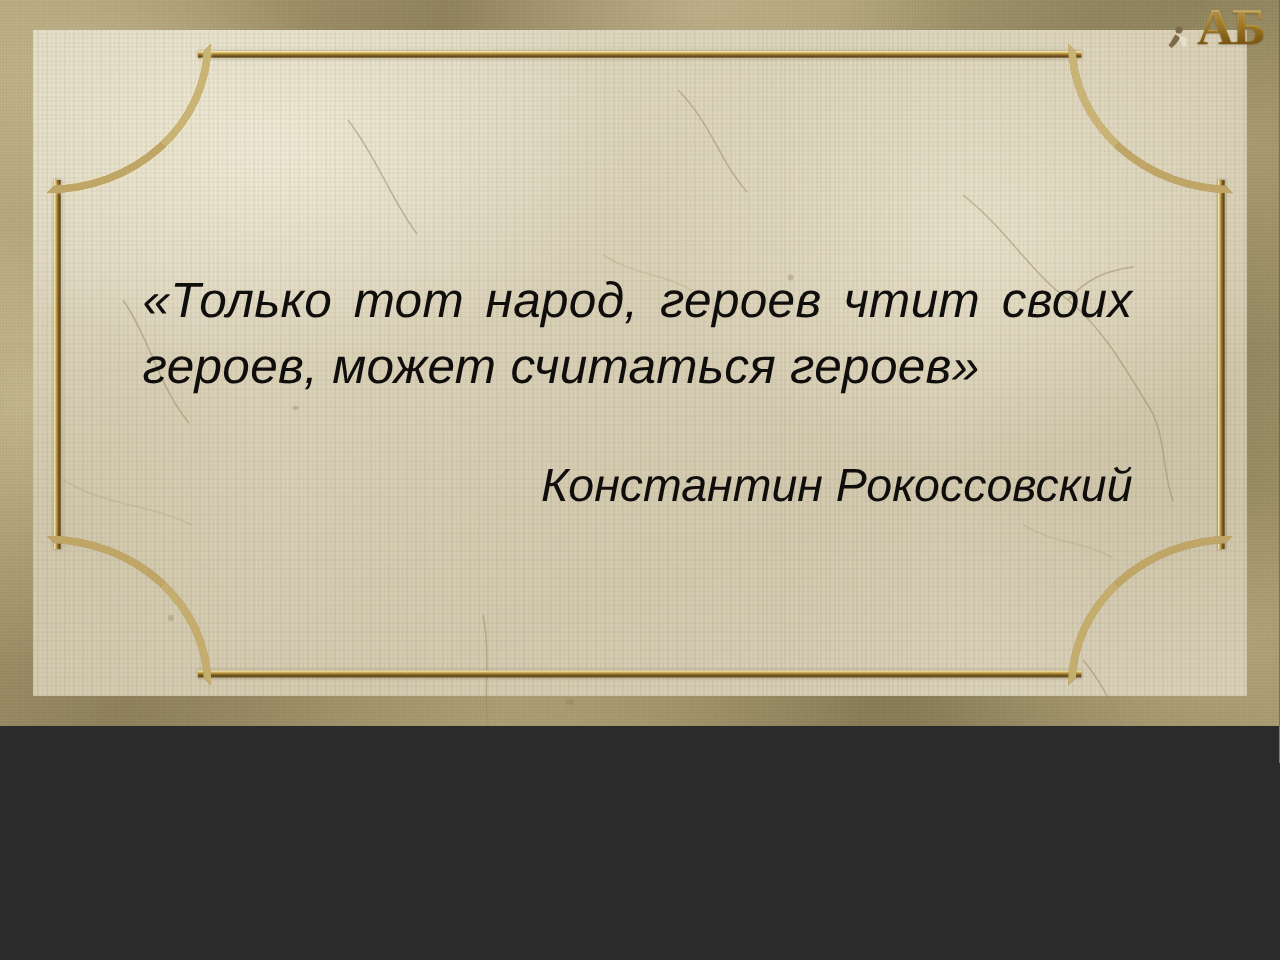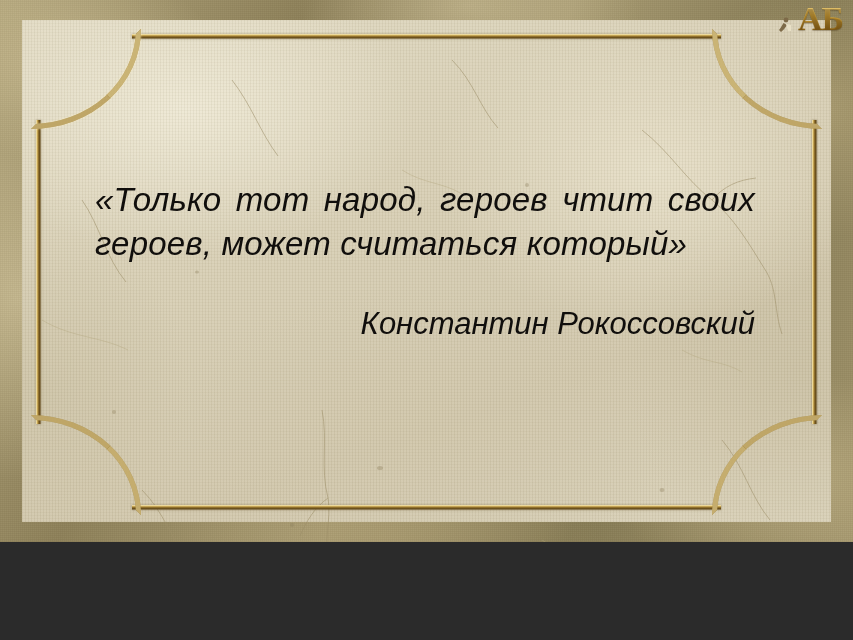--- a/index.html
+++ b/index.html
@@ -4,21 +4,21 @@
 <title>Slide</title>
 <style>
   html, body {
     margin: 0;
     padding: 0;
     background: #2b2b2b;
   }
   #slide {
     position: relative;
     width: 853px;
-    height: 542px;
+    height: 484px;
     overflow: hidden;
     font-family: "Liberation Sans", sans-serif;
     
     background-color: #9c9069;
     background-image:
       radial-gradient(ellipse 220px 140px at 8% 12%,  rgba(214,200,158,.55), rgba(214,200,158,0) 70%),
       radial-gradient(ellipse 200px 260px at 2% 55%,  rgba(229,216,176,.50), rgba(229,216,176,0) 70%),
       radial-gradient(ellipse 260px 150px at 92% 88%, rgba(206,190,145,.50), rgba(206,190,145,0) 70%),
       radial-gradient(ellipse 180px 180px at 97% 20%, rgba(190,174,128,.55), rgba(190,174,128,0) 72%),
       radial-gradient(ellipse 300px 120px at 45% 99%, rgba(176,160,116,.55), rgba(176,160,116,0) 72%),
@@ -281,18 +281,18 @@
         <path d="M9 8 L14 9 L14 15 L11 15 Z" fill="#e8e0c6"></path>
       </g>
     </svg>
     <div id="logo-text">АБ</div>
   </div>
 
   <div id="content">
     <blockquote id="quote">
       <span class="q-line">«Только тот народ, героев чтит</span>
       <span class="q-line">своих героев, может считаться</span>
-      <span class="q-line last">который»</span>
+      <span class="q-line last">героев»</span>
     </blockquote>
     <div id="attribution">Константин Рокоссовский</div>
   </div>
 
 </div>
 
 </body></html>

